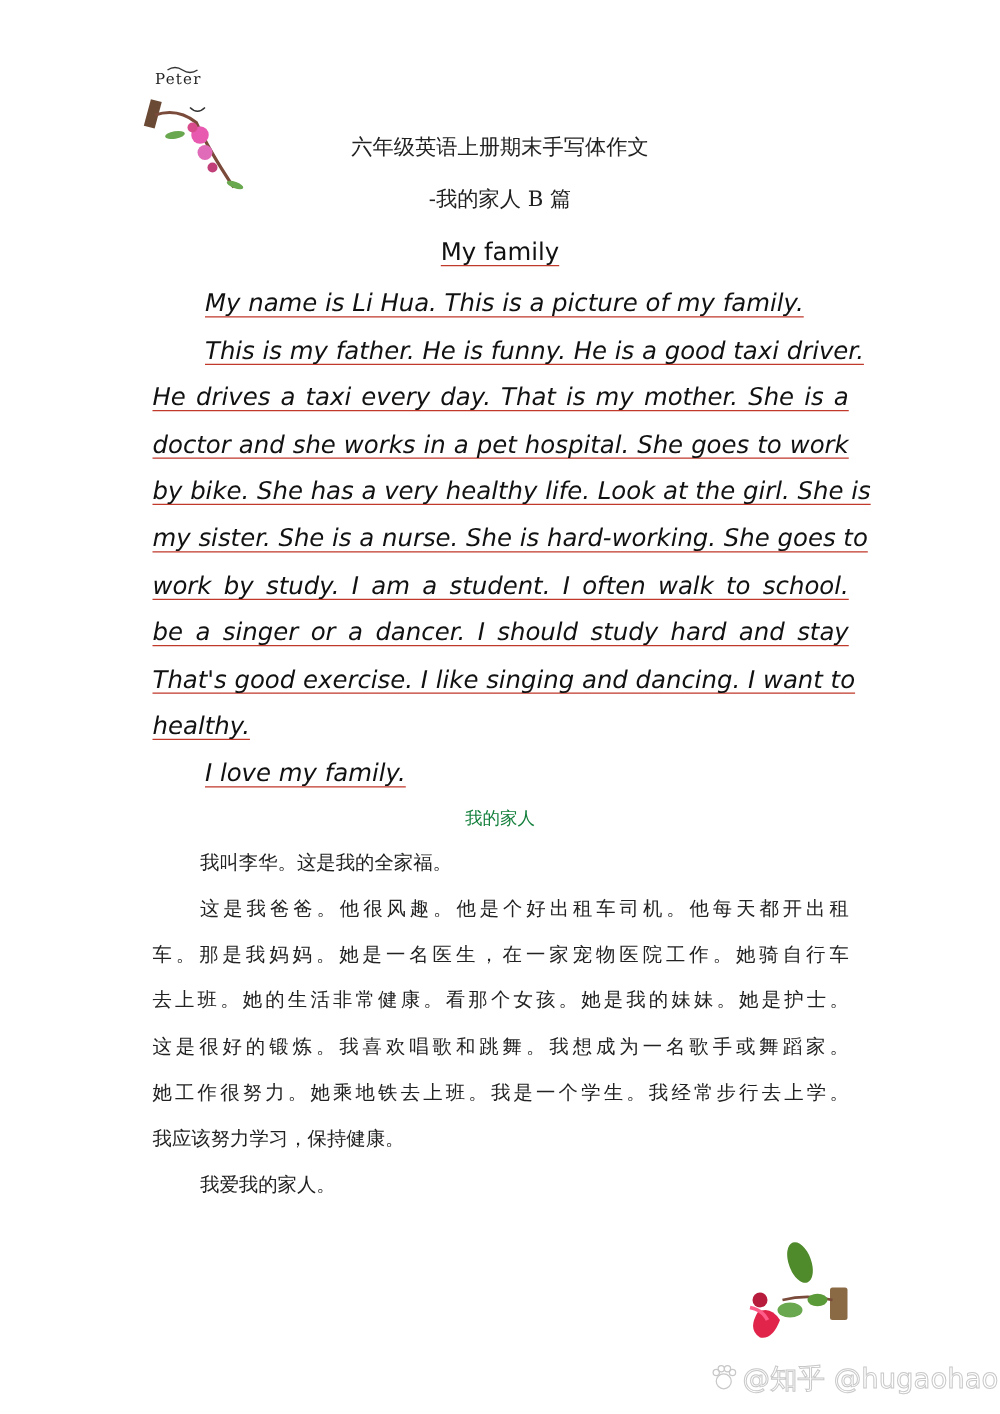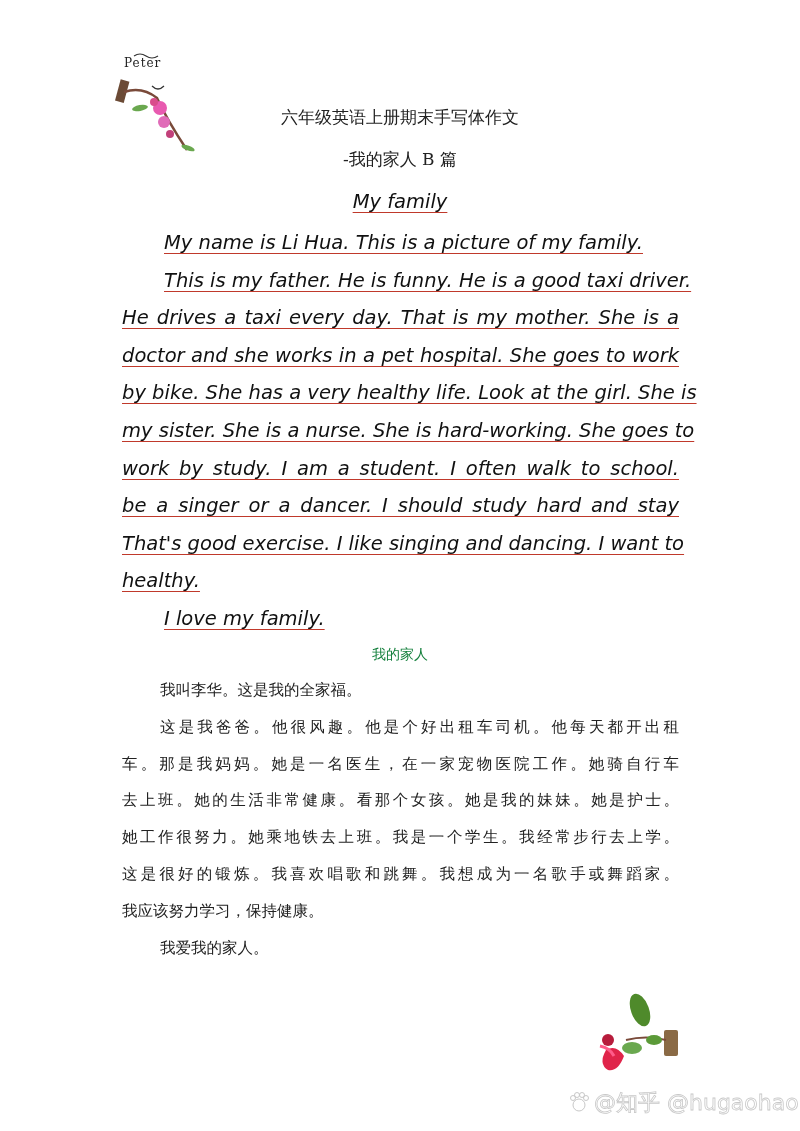--- a/index.html
+++ b/index.html
@@ -24,21 +24,21 @@
     }
     .en-line {
       height: 37.6px; line-height: 30px; white-space: nowrap;
       text-decoration: underline; text-decoration-color: #c0392b; text-underline-offset: 4px;
       text-decoration-thickness: 1px;
     }
     .en-line.j { text-align: justify; text-align-last: justify; }
     .en-line span { text-decoration: underline; text-decoration-color: #c0392b; text-underline-offset: 4px; }
     .en-title { position: absolute; left: 0; width: 800px; top: 190px; text-align: center; }
     .en-title span, .en-ind span {
-      font-style: italic; font-size: 19.5px;
+      font-size: 19.5px;
       text-decoration: underline; text-decoration-color: #c0392b; text-underline-offset: 4px;
     }
     .zh-title {
       position: absolute; top: 646px; left: 0; width: 800px; text-align: center;
       font-family: "DejaVu Serif", serif; font-size: 14px; color: #15803d;
     }
     .zh {
       position: absolute; left: 122px; width: 557px; top: 676px;
       font-family: "DejaVu Serif", serif; font-size: 15.5px; color: #222;
     }
@@ -92,22 +92,22 @@
   <div class="en-line" style="padding-left:42px;text-decoration:none;"><span>I love my family.</span></div>
 </div>
 
 <div class="zh-title">我的家人</div>
 
 <div class="zh">
   <div class="zh-line ind">我叫李华。这是我的全家福。</div>
   <div class="zh-line ind j">这是我爸爸。他很风趣。他是个好出租车司机。他每天都开出租</div>
   <div class="zh-line j">车。那是我妈妈。她是一名医生，在一家宠物医院工作。她骑自行车</div>
   <div class="zh-line j">去上班。她的生活非常健康。看那个女孩。她是我的妹妹。她是护士。</div>
+  <div class="zh-line j">这是很好的锻炼。我喜欢唱歌和跳舞。我想成为一名歌手或舞蹈家。</div>
   <div class="zh-line j">她工作很努力。她乘地铁去上班。我是一个学生。我经常步行去上学。</div>
-  <div class="zh-line j">这是很好的锻炼。我喜欢唱歌和跳舞。我想成为一名歌手或舞蹈家。</div>
   <div class="zh-line">我应该努力学习，保持健康。</div>
   <div class="zh-line ind">我爱我的家人。</div>
 </div>
 
 <div class="flower">
   <svg width="92" height="90" viewBox="0 0 92 90">
     <rect x="68" y="40" width="14" height="26" fill="#8a6a45" rx="2"></rect>
     <path d="M70 50 Q50 45 30 50" stroke="#7a4a3a" stroke-width="2" fill="none"></path>
     <ellipse cx="44" cy="20" rx="9" ry="17" fill="#4f8a2b" transform="rotate(-20 44 20)"></ellipse>
     <ellipse cx="36" cy="58" rx="10" ry="6" fill="#6aa84f"></ellipse>

